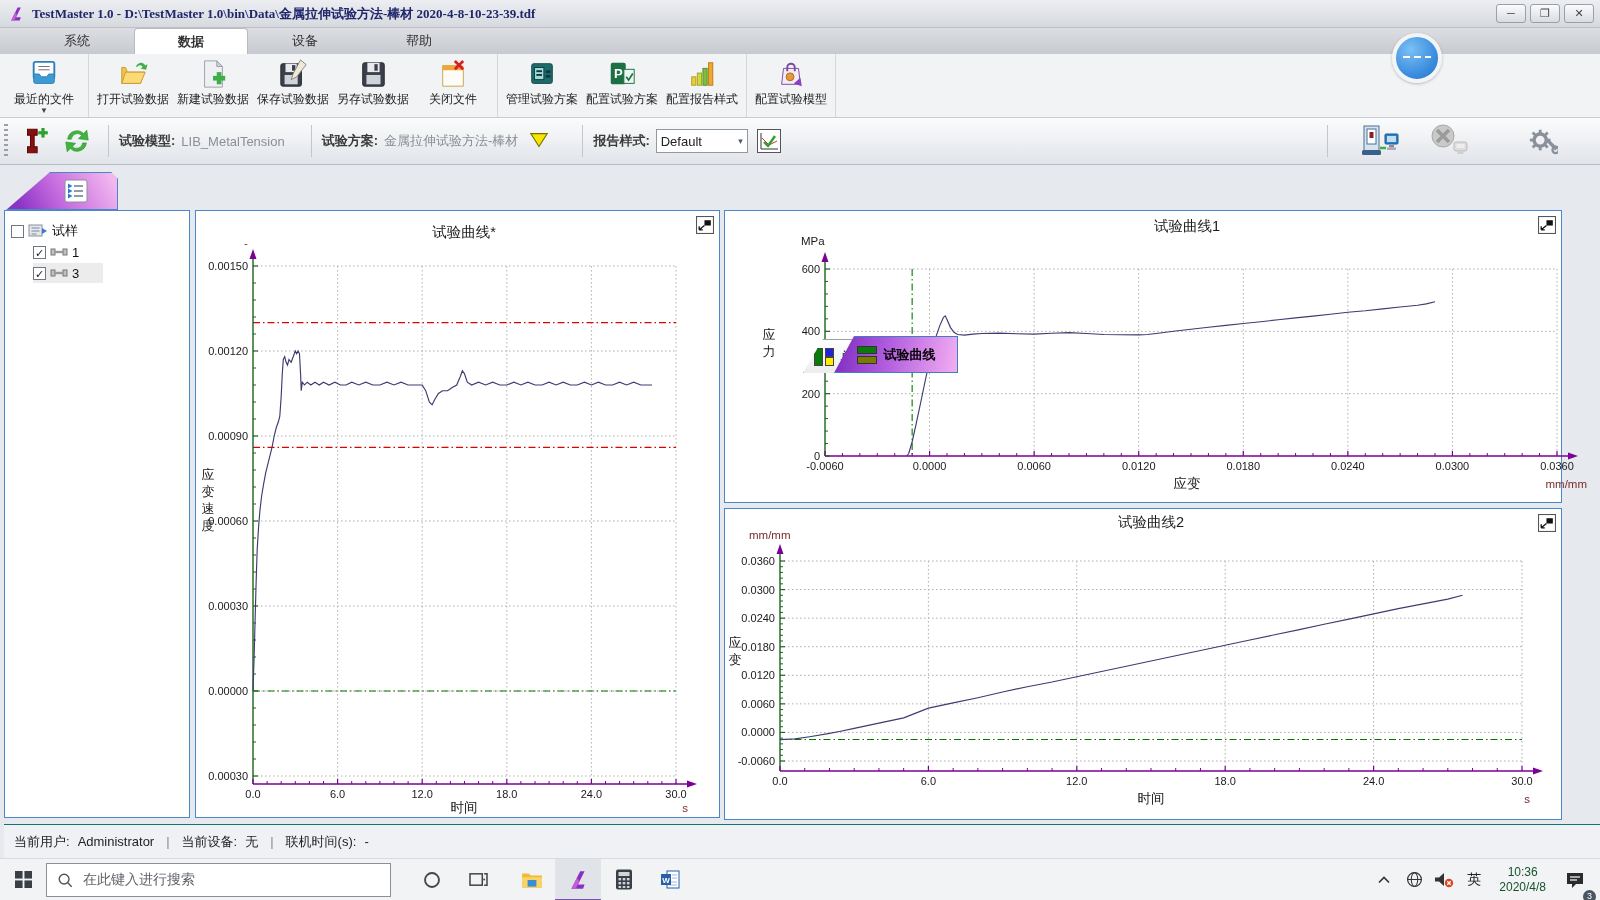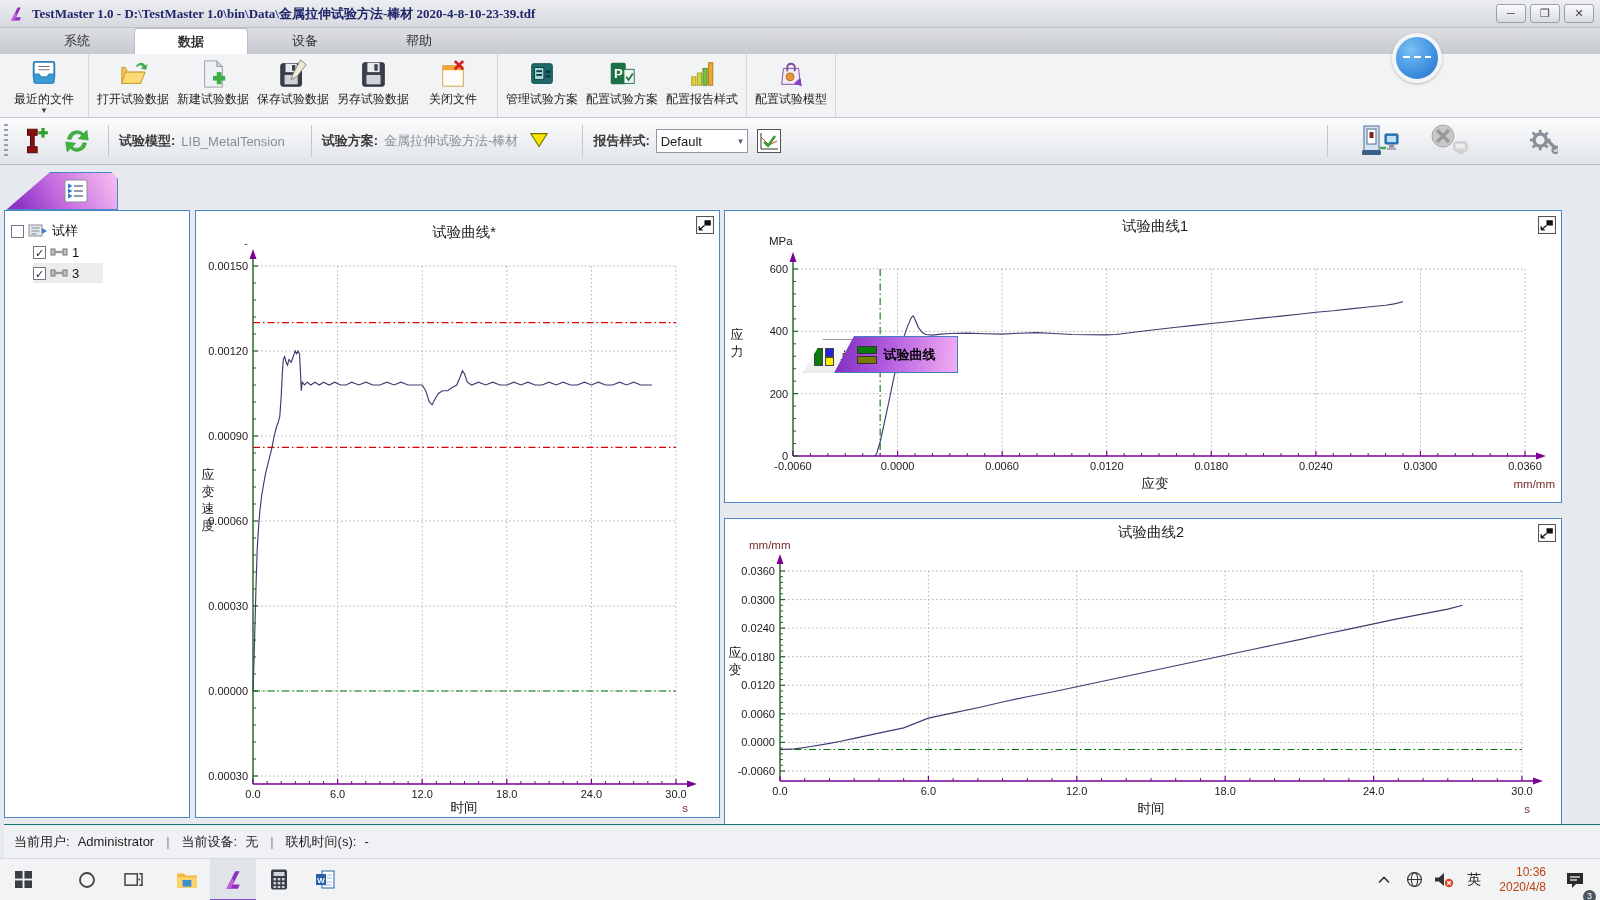--- a/index.html
+++ b/index.html
@@ -90,21 +90,21 @@
 
   
   .taskbar { position:absolute; left:0; top:858px; width:1600px; height:42px; background:#f1f3f4;
     border-top:1px solid #d8dadd; display:flex; align-items:center; }
   .tbcell { width:46px; height:42px; display:flex; align-items:center; justify-content:center; }
   .tbcell.active { background:#e0e4e8; box-shadow:inset 0 -2px 0 #7a4fc0; }
   .searchbox { width:345px; height:34px; background:#fff; border:1px solid #8a9099; display:flex;
     align-items:center; padding-left:10px; gap:10px; color:#5f6368; font-size:14px; }
   .tray { margin-left:auto; display:flex; align-items:center; gap:4px; padding-right:8px; }
   .tray .tcell { width:26px; height:42px; display:flex; align-items:center; justify-content:center; font-size:13px; color:#222; }
-  .clock { text-align:right; font-size:12px; color:#c2410c; line-height:15px; padding:0 8px; }
+  .clock { text-align:center; font-size:12px; color:#14532d; line-height:15px; padding:0 8px; }
   .badge { position:absolute; right:-4px; bottom:-2px; width:13px; height:13px; border-radius:50%;
     background:#4a5560; color:#fff; font-size:9px; line-height:13px; text-align:center; }
 
   svg text { font-family:"Liberation Sans","DejaVu Sans",sans-serif; }
 </style>
 </head>
 <body>
 
 <div id="root">
 
@@ -512,21 +512,21 @@
     </div>
     <div class="rtab" style="left:1151px; width:94px;">
       <span class="tabico">
         <span style="position:absolute;left:0;top:0;width:20px;height:20px;border:1px solid #555;
           background:radial-gradient(circle,#2233cc 28%,transparent 30%) 0 0/5px 5px,#ffe800;"></span>
       </span>
       <span>试验报告</span>
     </div>
     <div class="tabstrip-base"></div>
 
-    <div class="panel" style="left:724px; top:45px; width:838px; height:293px;">
+    <div class="panel" style="left:724px; top:45px; width:838px; height:293px;padding-left:32px;">
       <div class="cornerbtn">
         <svg width="18" height="18" viewBox="0 0 17 17">
           <rect x="0.5" y="0.5" width="16" height="16" fill="#fff" stroke="#555"></rect>
           <rect x="8" y="4" width="6" height="5" fill="#111"></rect>
           <path d="M8 9 L3 13 M3 13 h3.4 M3 13 v-3.4" stroke="#111" stroke-width="1.2" fill="none"></path>
         </svg>
       </div>
       <div id="chart-right-top" style="width:836px;height:291px;"><svg viewBox="0 0 836 291" width="836" height="291">
             <text x="430" y="20" font-size="14.5" fill="#1a1a1a" text-anchor="middle">试验曲线1</text>
             <line x1="68" x2="800" y1="182.66666666666669" y2="182.66666666666669" stroke="#aeaeae" stroke-width="1" stroke-dasharray="1.5 2.5"></line>
@@ -617,21 +617,21 @@
             <text x="63" y="62" font-size="11" fill="#1a1a1a" text-anchor="end">600</text>
             <text x="430" y="277" font-size="13.5" fill="#1a1a1a" text-anchor="middle">应变</text>
             <text x="830" y="277" font-size="11.5" fill="#7a2a2a" text-anchor="end">mm/mm</text>
             <text x="44" y="34" font-size="11.5" fill="#1a1a1a" text-anchor="start">MPa</text>
             <text x="12" y="128" font-size="13" fill="#1a1a1a" text-anchor="middle">应</text>
             <text x="12" y="145" font-size="13" fill="#1a1a1a" text-anchor="middle">力</text>
             <polyline points="149.9,245.0 151.7,242.5 155.1,231.0 158.6,215.4 163.9,190.5 169.1,165.5 172.6,149.9 176.1,136.5 179.5,124.1 183.0,114.1 186.5,106.3 188.3,104.8 190.0,108.5 193.5,116.6 197.0,121.3 200.5,123.5 207.4,124.1 216.1,123.1 224.9,122.5 242.3,122.2 259.7,122.8 277.1,123.1 294.6,122.2 312.0,121.6 329.4,122.5 346.9,123.5 364.3,123.8 381.7,123.8 390.4,123.5 399.1,122.5 416.6,120.3 434.0,118.2 451.4,116.3 468.9,114.4 486.3,112.5 503.7,110.7 521.1,108.8 538.6,106.9 556.0,105.1 573.4,103.2 590.9,101.3 608.3,99.8 625.7,97.9 643.1,96.0 660.6,94.2 669.3,92.9 678.0,90.7" fill="none" stroke="#3c3c70" stroke-width="1.15"></polyline>
           </svg></div>
     </div>
 
-    <div class="panel" style="left:724px; top:353px; width:838px; height:312px;">
+    <div class="panel" style="left:724px; top:343px; width:838px; height:312px;">
       <div class="cornerbtn">
         <svg width="18" height="18" viewBox="0 0 17 17">
           <rect x="0.5" y="0.5" width="16" height="16" fill="#fff" stroke="#555"></rect>
           <rect x="8" y="4" width="6" height="5" fill="#111"></rect>
           <path d="M8 9 L3 13 M3 13 h3.4 M3 13 v-3.4" stroke="#111" stroke-width="1.2" fill="none"></path>
         </svg>
       </div>
       <div id="chart-right-bottom" style="width:836px;height:310px;"><svg viewBox="0 0 836 310" width="836" height="310">
             <text x="426" y="18" font-size="14.5" fill="#1a1a1a" text-anchor="middle">试验曲线2</text>
             <line x1="55" x2="797" y1="252" y2="252" stroke="#aeaeae" stroke-width="1" stroke-dasharray="1.5 2.5"></line>
@@ -758,20 +758,27 @@
     <div class="tbcell">
       <svg width="17" height="17" viewBox="0 0 18 18">
         <g fill="#3a3f45">
             <rect width="8" height="8"></rect>
             <rect x="10" width="8" height="8"></rect>
             <rect y="10" width="8" height="8"></rect>
             <rect x="10" y="10" width="8" height="8"></rect>
           </g>
       </svg>
     </div>
+    <div class="searchbox">
+      <svg width="16" height="16" viewBox="0 0 18 18">
+        <circle cx="8" cy="8" r="5.5" fill="none" stroke="#555" stroke-width="1.6"></circle>
+        <line x1="12.2" y1="12.2" x2="16.5" y2="16.5" stroke="#555" stroke-width="1.6"></line>
+      </svg>
+      <span>在此键入进行搜索</span>
+    </div>
     <div class="tbcell" style="margin-left:18px;">
       <svg width="18" height="18" viewBox="0 0 18 18">
         <circle cx="9" cy="9" r="7" fill="none" stroke="#444" stroke-width="1.8"></circle>
       </svg>
     </div>
     <div class="tbcell">
       <svg width="19" height="17" viewBox="0 0 20 18">
         <rect x="1" y="3" width="13" height="12" fill="none" stroke="#444" stroke-width="1.6"></rect>
         <path d="M16 3 h3 v12 h-3" fill="none" stroke="#444" stroke-width="1.6"></path>
         <circle cx="16" cy="9" r="1" fill="#444"></circle>

